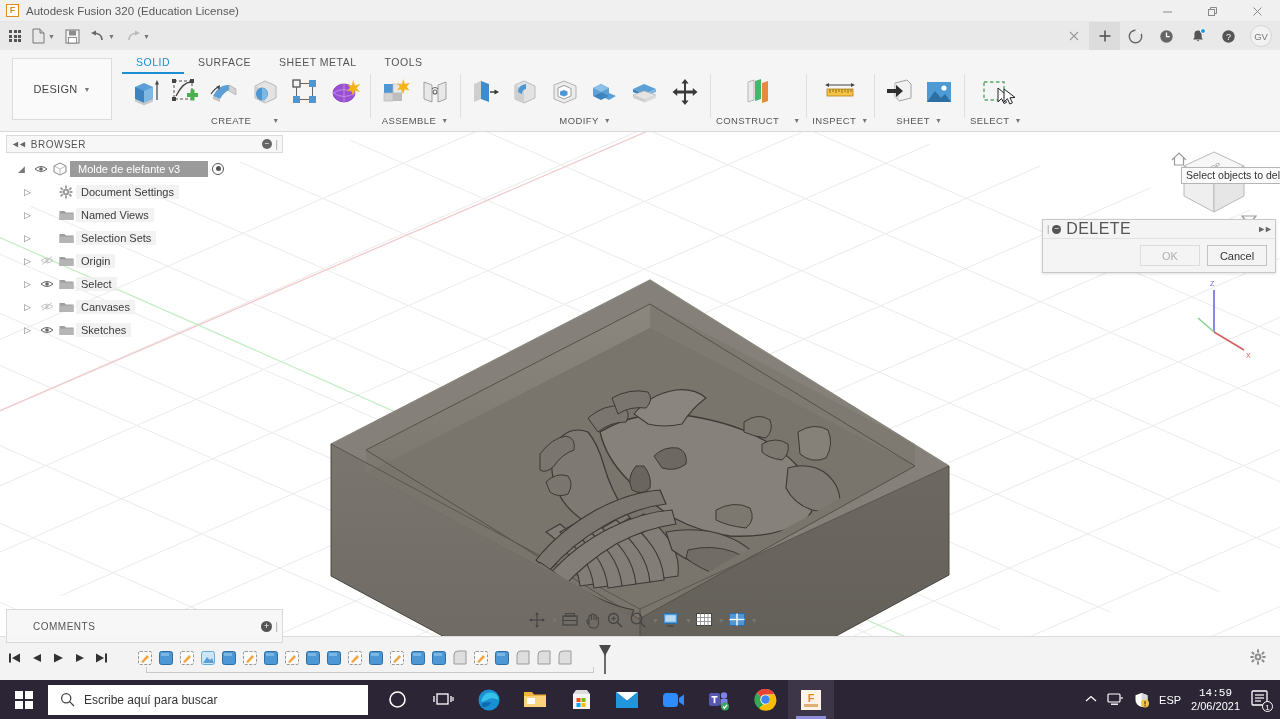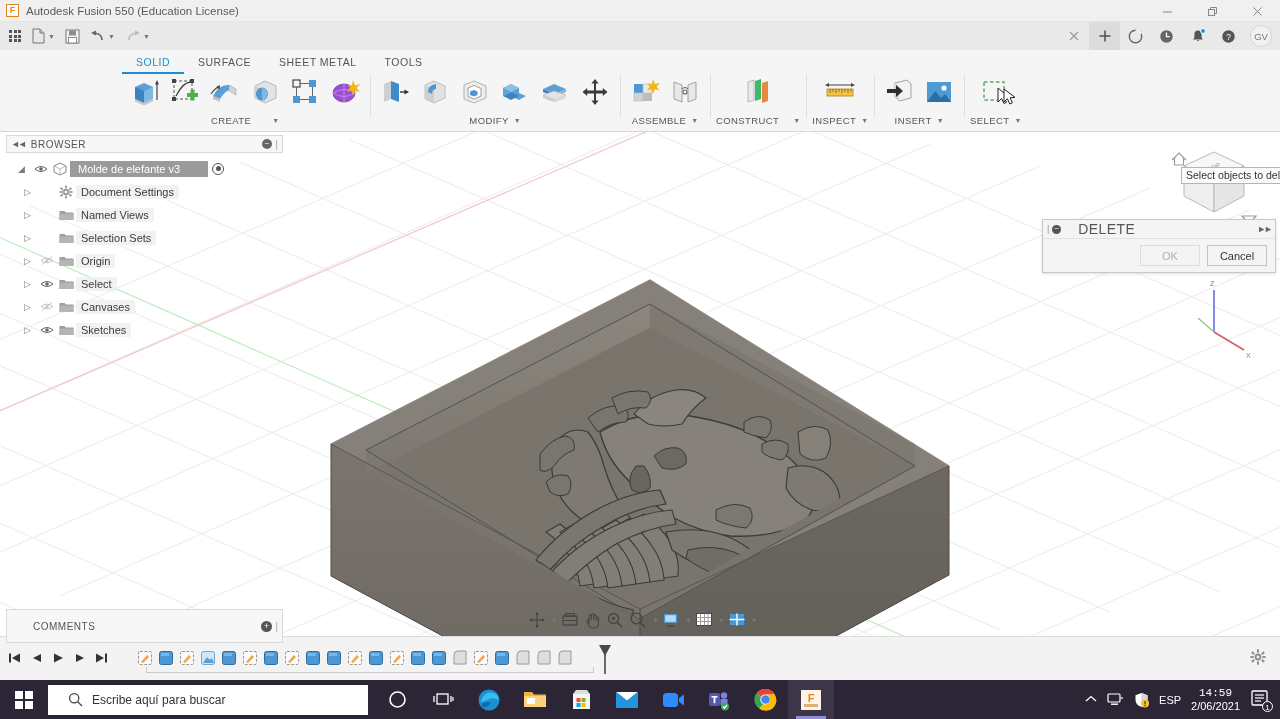--- a/index.html
+++ b/index.html
@@ -177,21 +177,21 @@
   }
   .dlg-head {
     height: 19px; display: flex; align-items: center; padding: 0 4px;
     border-bottom: 1px solid #e2e2e2; background: #f4f4f4; color: #555;
   }
   .dlg-grip { font-size: 9px; color: #999; margin-right: 3px; }
   .dlg-dot {
     width: 9px; height: 9px; border-radius: 50%; background: #555; color: #fff;
     font-size: 8px; line-height: 8px; text-align: center; margin-right: 5px;
   }
-  .dlg-title { font-size: 14px; letter-spacing: .4px; flex: 1; margin-left: 12px; }
+  .dlg-title { font-size: 16px; letter-spacing: .4px; flex: 1; }
   .dlg-body {
     height: 34px; display: flex; align-items: center; padding: 0 10px;
     border-bottom: 1px solid #e2e2e2; background: #f9f9f9;
   }
   .dlg-label { font-size: 11px; color: #333; width: 62px; }
   .select-btn {
     background: #1a9ad7; color: #fff; font-size: 11px; height: 21px;
     display: flex; align-items: center; gap: 4px; padding: 0 10px 0 5px;
   }
   .dlg-foot {
@@ -231,21 +231,21 @@
   }
 
   
   .taskbar {
     position: absolute; top: 680px; left: 0; width: 1280px; height: 39px;
     background: #2b2536; display: flex; align-items: center;
   }
   .start-btn { width: 48px; height: 39px; display: flex; align-items: center; justify-content: center; background:#2b2536;}
   .search-box {
     width: 320px; height: 30px; background: #fff; display: flex; align-items: center;
-    gap: 9px; padding-left: 20px; color: #333; font-size: 12px;
+    gap: 9px; padding-left: 12px; color: #333; font-size: 12px;
   }
   .tb-icons { display: flex; align-items: center; gap: 0; margin-left: 6px; }
   .tb-icon {
     width: 46px; height: 39px; display: flex; align-items: center; justify-content: center;
     position: relative;
   }
   .tb-icon.active { background: #3d3648; }
   .tb-icon.active::after {
     content: ""; position: absolute; bottom: 0; left: 8px; right: 8px; height: 3px; background: #8f8fd8;
   }
@@ -262,21 +262,21 @@
     border: 1px solid #fff;
   }
 </style>
 </head>
 <body>
 
 <div id="app">
 
   <div class="titlebar">
     <div class="f-logo">F</div>
-    <div class="title-text">Autodesk Fusion 550 (Education License)</div>
+    <div class="title-text">Autodesk Fusion 320 (Education License)</div>
     <div class="win-ctrls">
       <div class="win-btn">
         <svg width="11" height="11" viewBox="0 0 11 11">
             <line x1="1" y1="6" x2="10" y2="6" stroke="#888" stroke-width="1"></line>
           </svg>
       </div>
       <div class="win-btn">
         <svg width="11" height="11" viewBox="0 0 11 11">
           <rect x="1.5" y="3.5" width="6" height="6" fill="none" stroke="#888" stroke-width="1"></rect>
           <polyline points="3.5,3.5 3.5,1.5 9.5,1.5 9.5,7.5 7.5,7.5" fill="none" stroke="#888" stroke-width="1"></polyline>
@@ -375,20 +375,24 @@
           <circle cx="7.5" cy="7.5" r="6.2" fill="#555"></circle>
           <text x="7.5" y="11" font-size="9" fill="#fff" text-anchor="middle" font-family="Liberation Sans">?</text>
         </svg>
       </div>
       <div class="avatar">GV</div>
     </div>
   </div>
 
   <div class="ribbon">
 
+    <div class="design-box">
+      <span class="design-label">DESIGN</span>
+      <span class="caret">▼</span>
+    </div>
 
     <div class="wstabs">
       <div class="ws-tab active">SOLID</div>
       <div class="ws-tab">SURFACE</div>
       <div class="ws-tab">SHEET METAL</div>
       <div class="ws-tab">TOOLS</div>
     </div>
 
     <div class="panels">
 
@@ -458,20 +462,46 @@
         <div class="panel-title-wrap" style="display:flex;align-items:center;gap:19px;">
           <span class="panel-title">CREATE</span>
           <span class="caret">▼</span>
         </div>
       </div>
 
       <div class="panel">
         <div class="panel-row">
           <div class="tool">
             <svg width="32" height="32" viewBox="0 0 32 32">
+              <rect x="5" y="8" width="9" height="9" fill="#4c97d4"></rect>
+              <rect x="14" y="8" width="9" height="9" fill="#e8e8e8" stroke="#bbb" stroke-width=".7"></rect>
+              <rect x="5" y="17" width="9" height="8" fill="#d3d3d3" stroke="#bbb" stroke-width=".7"></rect>
+              <rect x="14" y="17" width="9" height="8" fill="#bdbdbd"></rect>
+              <polygon points="24,3 26,8 31,6.8 27.6,10.8 30.6,14.4 25.8,13.2 24,18 22.4,13.2 18,14.2 20.8,10.6 18.4,7.6 23,8.4" fill="#f5b316"></polygon>
+            </svg>
+          </div>
+          <div class="tool">
+            <svg width="32" height="32" viewBox="0 0 32 32">
+              <path d="M5 6 L13 9 L13 26 L5 23 Z" fill="#e8e8e8" stroke="#999" stroke-width=".9"></path>
+              <path d="M27 6 L19 9 L19 26 L27 23 Z" fill="#e8e8e8" stroke="#999" stroke-width=".9"></path>
+              <path d="M13 13 Q16 10 19 13" fill="none" stroke="#666" stroke-width="1.1"></path>
+              <circle cx="16" cy="16" r="2" fill="none" stroke="#666" stroke-width="1.1"></circle>
+            </svg>
+          </div>
+        </div>
+        <div style="display:flex;align-items:center;gap:3px;">
+          <span class="panel-title">ASSEMBLE</span>
+          <span class="caret">▼</span>
+        </div>
+      </div>
+
+      <div class="panel">
+        <div class="panel-row">
+          <div class="tool">
+            <svg width="32" height="32" viewBox="0 0 32 32">
               <path d="M5 8 L12 5 L12 23 L5 26 Z" fill="#cfcfcf"></path>
               <path d="M12 5 L20 8 L20 26 L12 23 Z" fill="#3f8ccc"></path>
               <line x1="21" y1="16" x2="28" y2="16" stroke="#333" stroke-width="1.4"></line>
               <polygon points="30,16 25.5,13.5 25.5,18.5" fill="#333"></polygon>
             </svg>
           </div>
           <div class="tool">
             <svg width="32" height="32" viewBox="0 0 32 32">
               <path d="M6 9 L15 5 L26 10 L26 22 L15 27 L6 23 Z" fill="#e2e2e2" stroke="#b0b0b0" stroke-width=".8"></path>
               <path d="M6 9 L15 14 L15 27 L6 23 Z" fill="#cfcfcf"></path>
@@ -503,46 +533,20 @@
             </svg>
           </div>
           <div class="tool">
             <svg width="30" height="30" viewBox="0 0 30 30">
               <path d="M15 2 L18.6 6.6 L16 6.6 L16 13.4 L22.8 13.4 L22.8 11 L27.5 15 L22.8 19 L22.8 16.6 L16 16.6 L16 23.4 L18.6 23.4 L15 28 L11.4 23.4 L14 23.4 L14 16.6 L7.2 16.6 L7.2 19 L2.5 15 L7.2 11 L7.2 13.4 L14 13.4 L14 6.6 L11.4 6.6 Z" fill="#3a3a3a"></path>
             </svg>
           </div>
         </div>
         <div style="display:flex;align-items:center;gap:3px;">
           <span class="panel-title">MODIFY</span>
-          <span class="caret">▼</span>
-        </div>
-      </div>
-
-      <div class="panel">
-        <div class="panel-row">
-          <div class="tool">
-            <svg width="32" height="32" viewBox="0 0 32 32">
-              <rect x="5" y="8" width="9" height="9" fill="#4c97d4"></rect>
-              <rect x="14" y="8" width="9" height="9" fill="#e8e8e8" stroke="#bbb" stroke-width=".7"></rect>
-              <rect x="5" y="17" width="9" height="8" fill="#d3d3d3" stroke="#bbb" stroke-width=".7"></rect>
-              <rect x="14" y="17" width="9" height="8" fill="#bdbdbd"></rect>
-              <polygon points="24,3 26,8 31,6.8 27.6,10.8 30.6,14.4 25.8,13.2 24,18 22.4,13.2 18,14.2 20.8,10.6 18.4,7.6 23,8.4" fill="#f5b316"></polygon>
-            </svg>
-          </div>
-          <div class="tool">
-            <svg width="32" height="32" viewBox="0 0 32 32">
-              <path d="M5 6 L13 9 L13 26 L5 23 Z" fill="#e8e8e8" stroke="#999" stroke-width=".9"></path>
-              <path d="M27 6 L19 9 L19 26 L27 23 Z" fill="#e8e8e8" stroke="#999" stroke-width=".9"></path>
-              <path d="M13 13 Q16 10 19 13" fill="none" stroke="#666" stroke-width="1.1"></path>
-              <circle cx="16" cy="16" r="2" fill="none" stroke="#666" stroke-width="1.1"></circle>
-            </svg>
-          </div>
-        </div>
-        <div style="display:flex;align-items:center;gap:3px;">
-          <span class="panel-title">ASSEMBLE</span>
           <span class="caret">▼</span>
         </div>
       </div>
 
       <div class="panel">
         <div class="panel-row">
           <div class="tool">
             <svg width="32" height="32" viewBox="0 0 32 32">
               <path d="M6 6 L12 4 L12 24 L6 26 Z" fill="#eaeaea" stroke="#aaa" stroke-width=".8"></path>
               <path d="M13 5 L19 3 L19 23 L13 25 Z" fill="#3fba6d"></path>
@@ -594,21 +598,21 @@
           </div>
           <div class="tool">
             <svg width="32" height="32" viewBox="0 0 32 32">
               <rect x="4" y="6" width="24" height="20" fill="#4e9ad4"></rect>
               <circle cx="21" cy="12" r="2.6" fill="#fff"></circle>
               <polygon points="4,26 12,15 18,22 22,18 28,26" fill="#2e6fa3"></polygon>
             </svg>
           </div>
         </div>
         <div style="display:flex;align-items:center;gap:3px;">
-          <span class="panel-title">INSERT</span>
+          <span class="panel-title">SHEET</span>
           <span class="caret">▼</span>
         </div>
       </div>
 
       <div class="panel">
         <div class="panel-row">
           <div class="tool wide">
             <svg width="36" height="32" viewBox="0 0 36 32">
               <rect x="6" y="6" width="20" height="18" fill="none" stroke="#5aa86f" stroke-width="1.4" stroke-dasharray="3.5 2.5"></rect>
               <path d="M20 12 L20 26 L23.5 22.5 L26 27.5 L28.5 26.3 L26 21.4 L30.6 21 Z" fill="#fff" stroke="#222" stroke-width="1"></path>

